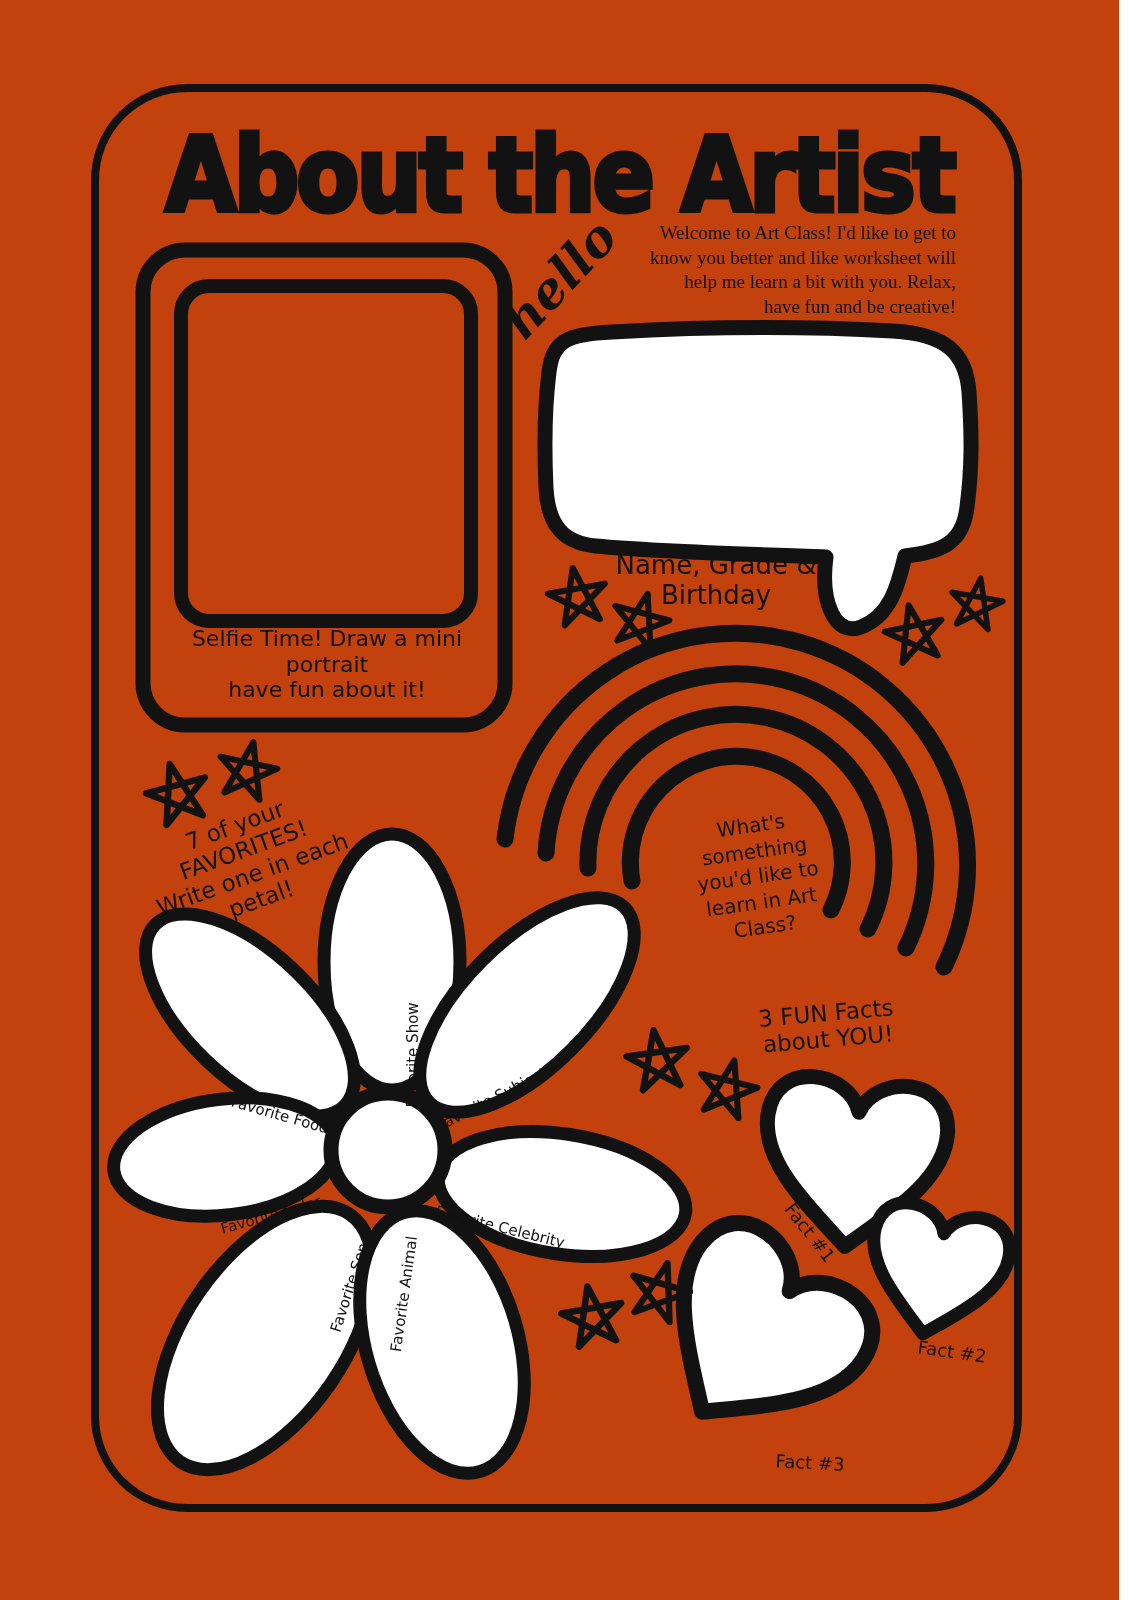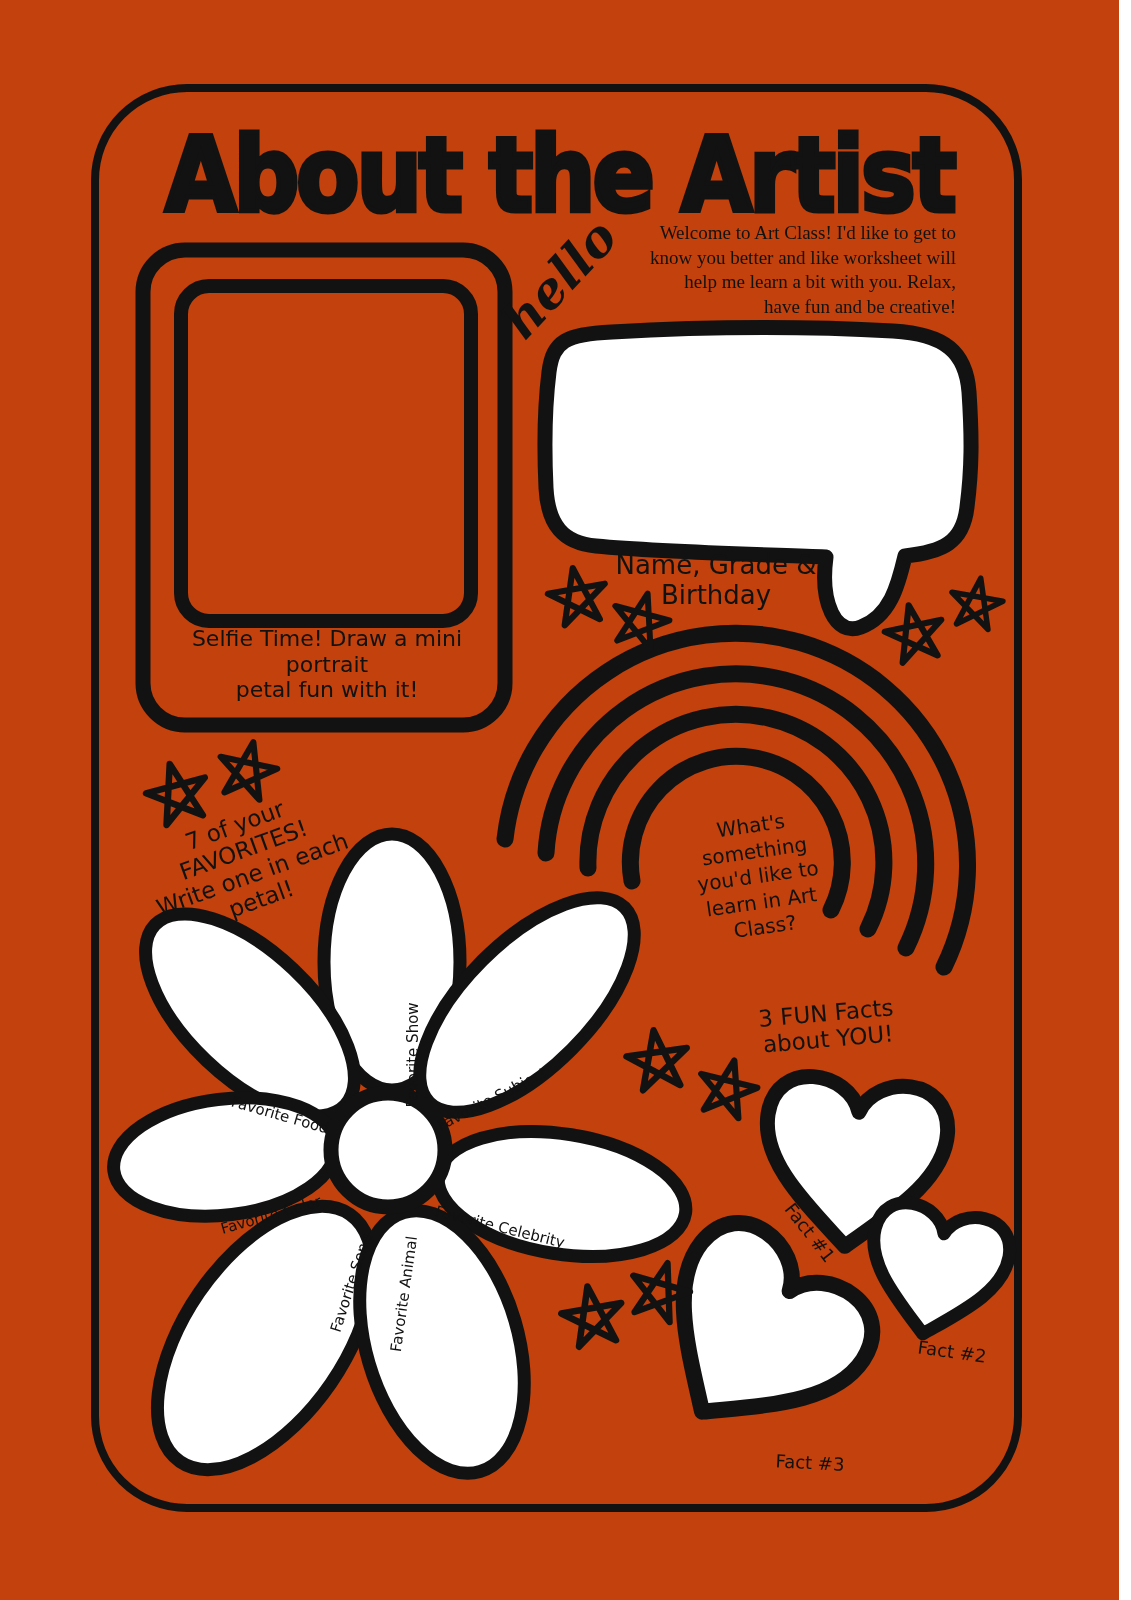--- a/index.html
+++ b/index.html
@@ -130,21 +130,21 @@
 
   <div class="txt intro right">
     <div>Welcome to Art Class! I'd like to get to</div>
     <div>know you better and like worksheet will</div>
     <div>help me learn a bit with you. Relax,</div>
     <div>have fun and be creative!</div>
   </div>
 
   <div class="txt selfie-caption center">
     <div>Selfie Time! Draw a mini portrait</div>
-    <div>petal fun with it!</div>
+    <div>have fun about it!</div>
   </div>
 
   <div class="txt bubble-label center">Name, Grade &amp; Birthday</div>
 
   <div class="txt fav-prompt center">
     <div>7 of your FAVORITES!</div>
     <div>Write one in each</div>
     <div>petal!</div>
   </div>
 

